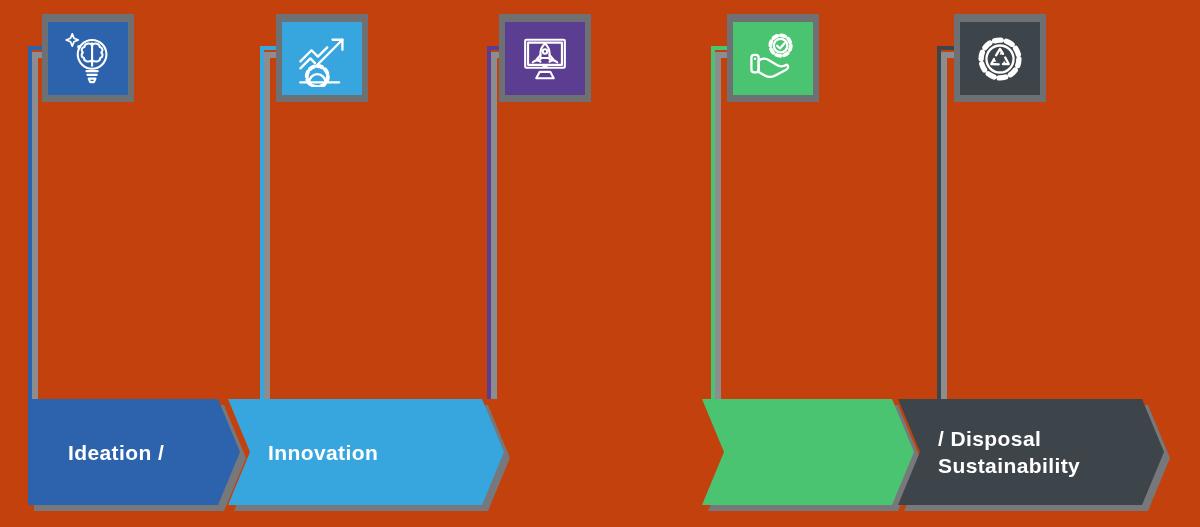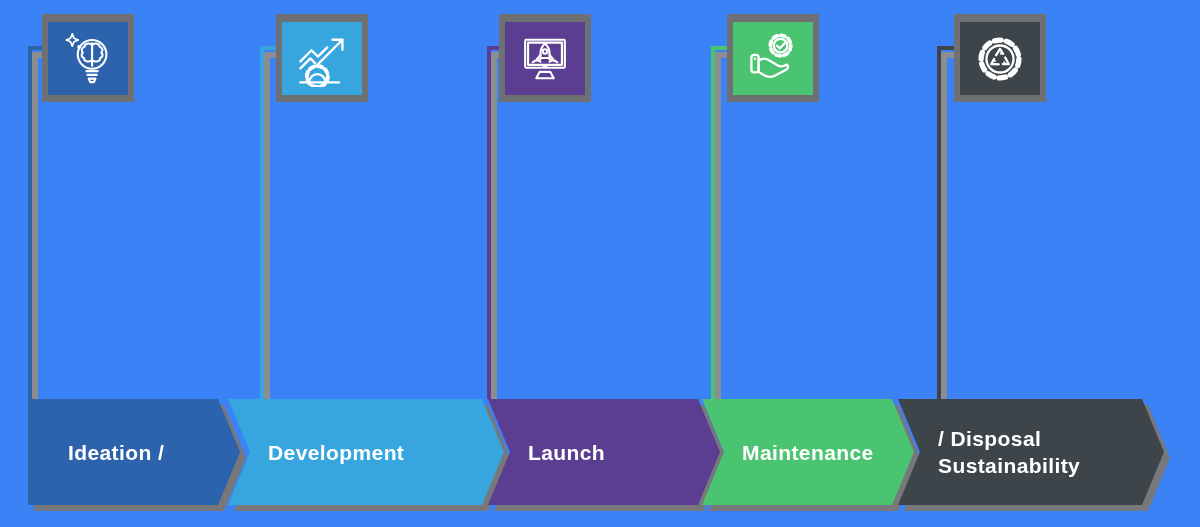--- a/index.html
+++ b/index.html
@@ -1,17 +1,17 @@
 <!DOCTYPE html>
 <html><head>
 <meta charset="utf-8">
 <style>
   html,body{margin:0;padding:0;background:#ffffff;}
   .canvas{
-    position:relative;width:1200px;height:527px;background:#3b82f6;
+    position:relative;width:1200px;height:527px;background:#c2410c;
     font-family:"Liberation Sans",sans-serif;overflow:hidden;
   }
   
   .conn{position:absolute;box-sizing:border-box;background:transparent;}
   .conn-color{top:46px;width:30px;height:353px;border-left:4px solid var(--c);border-top:4px solid var(--c);z-index:2;}
   .conn-gray{top:52px;width:26px;height:347px;border-left:6px solid #8b8d90;border-top:6px solid #8b8d90;z-index:1;}
   
   .icon-frame{position:absolute;top:14px;width:92px;height:88px;background:#6e7073;z-index:3;}
   .icon-box{position:absolute;left:6px;top:8px;width:80px;height:73px;background:var(--c);display:flex;align-items:center;justify-content:center;}
   .icon-box svg{display:block;}
@@ -129,35 +129,28 @@
   <div class="banner" style="left:28px;width:212px">
     <div class="shadow shape-first"></div>
     <div class="body shape-first pad-first" style="--c: #2d63ac;">
       <span class="line">Ideation /</span>
     </div>
   </div>
 
   <div class="banner" style="left:228px;width:276px">
     <div class="shadow shape-mid"></div>
     <div class="body shape-mid" style="--c: #37a6de;">
-      <span class="line">Development</span>
+      <span class="line">Innovation</span>
     </div>
   </div>
 
-  <div class="banner" style="left:488px;width:232px">
-    <div class="shadow shape-mid"></div>
-    <div class="body shape-mid" style="--c: #5b3d91;">
-      <span class="line">Launch</span>
-    </div>
-  </div>
 
   <div class="banner" style="left:702px;width:212px">
     <div class="shadow shape-mid"></div>
     <div class="body shape-mid" style="--c: #4bc471;">
-      <span class="line">Maintenance</span>
     </div>
   </div>
 
   <div class="banner" style="left:898px;width:266px">
     <div class="shadow shape-mid"></div>
     <div class="body shape-mid" style="--c: #3d444a;">
       <span class="line">/ Disposal</span>
       <span class="line">Sustainability</span>
     </div>
   </div>

